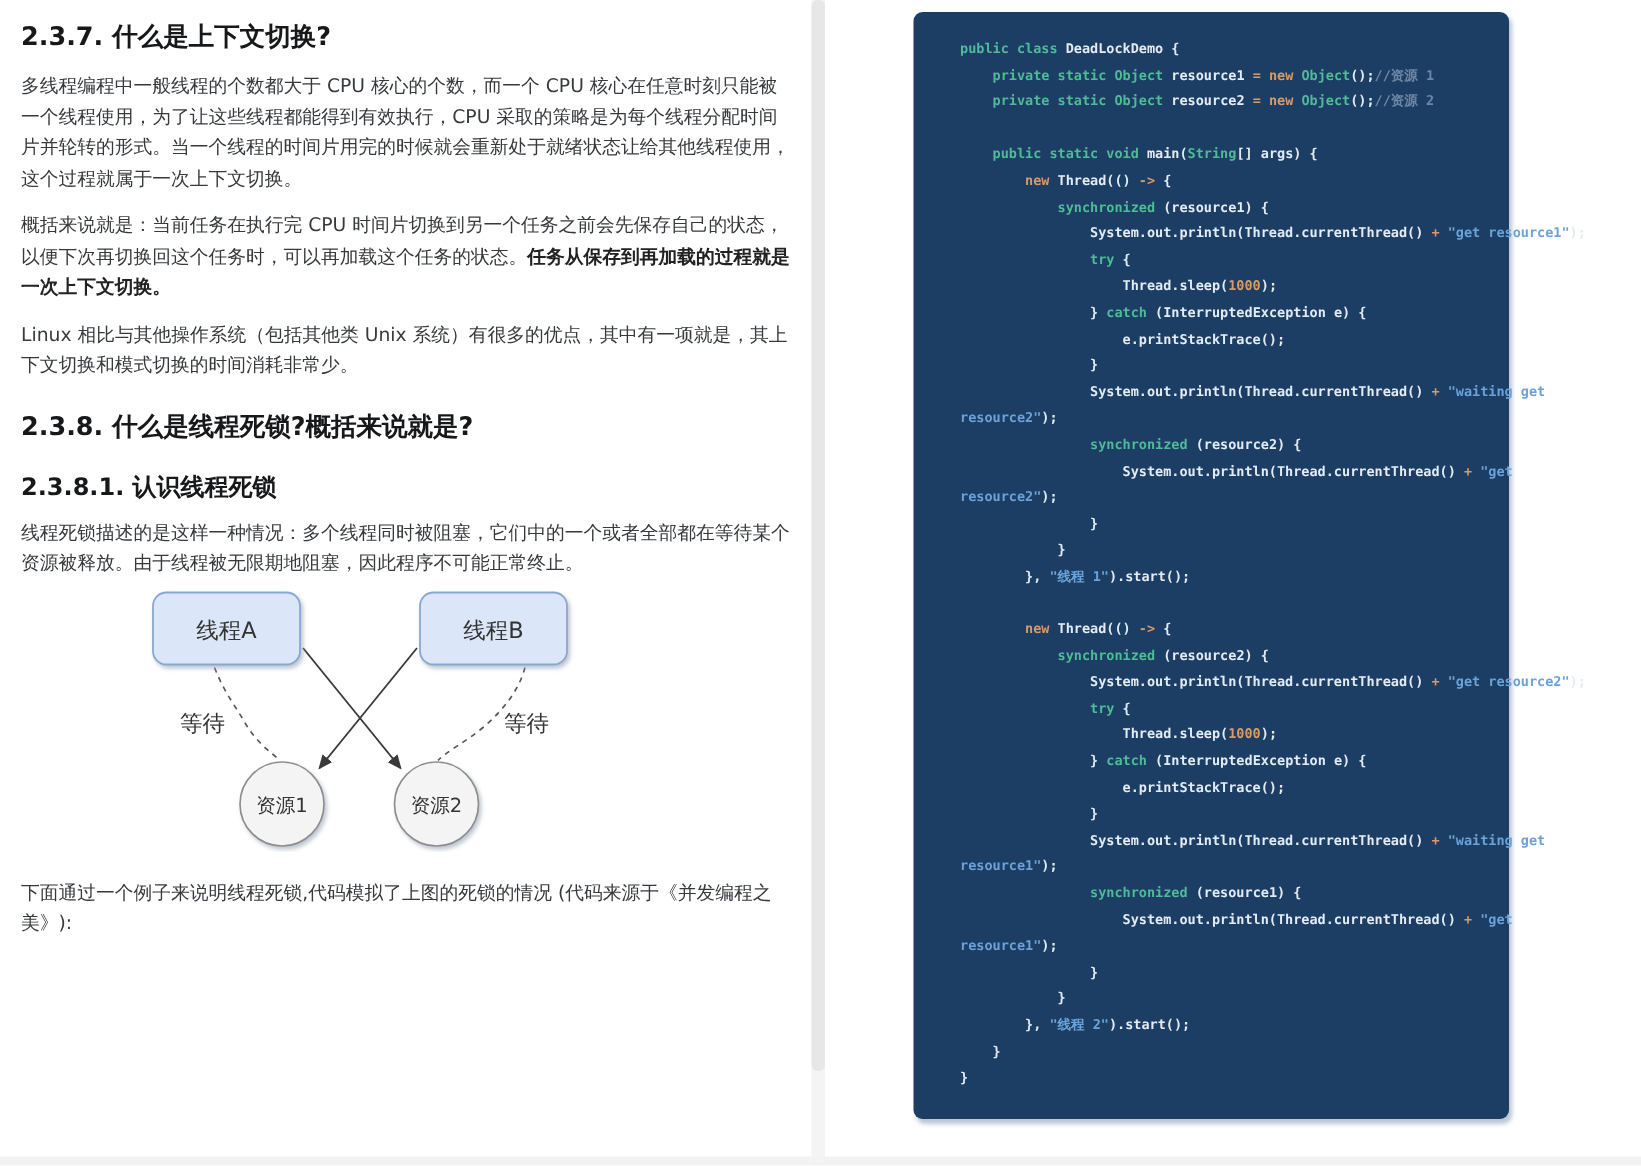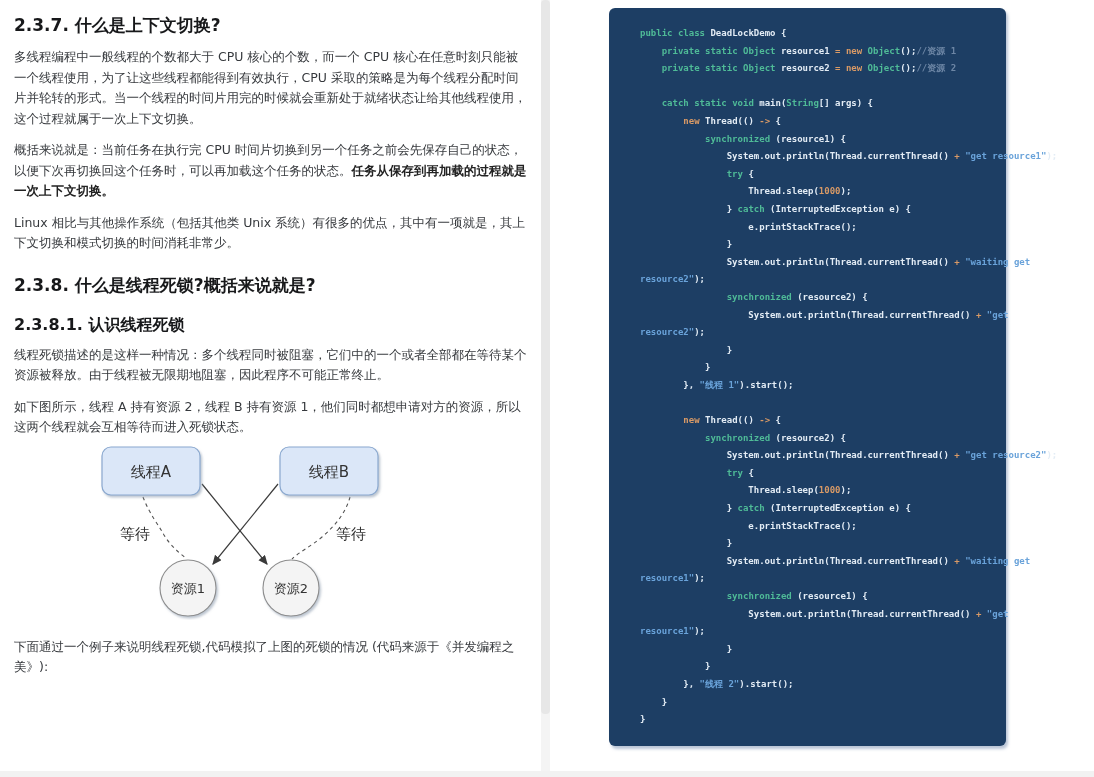--- a/index.html
+++ b/index.html
@@ -46,21 +46,20 @@
 <div class="page">
 
   <div class="article">
     <h2>2.3.7. 什么是上下文切换?</h2>
     <p>多线程编程中一般线程的个数都大于 CPU 核心的个数，而一个 CPU 核心在任意时刻只能被一个线程使用，为了让这些线程都能得到有效执行，CPU 采取的策略是为每个线程分配时间片并轮转的形式。当一个线程的时间片用完的时候就会重新处于就绪状态让给其他线程使用，这个过程就属于一次上下文切换。</p>
     <p><span>概括来说就是：当前任务在执行完 CPU 时间片切换到另一个任务之前会先保存自己的状态，以便下次再切换回这个任务时，可以再加载这个任务的状态。</span><span class="b">任务从保存到再加载的过程就是一次上下文切换。</span></p>
     <p>Linux 相比与其他操作系统（包括其他类 Unix 系统）有很多的优点，其中有一项就是，其上下文切换和模式切换的时间消耗非常少。</p>
     <h2 class="h2-gap">2.3.8. 什么是线程死锁?概括来说就是?</h2>
     <h3>2.3.8.1. 认识线程死锁</h3>
     <p>线程死锁描述的是这样一种情况：多个线程同时被阻塞，它们中的一个或者全部都在等待某个资源被释放。由于线程被无限期地阻塞，因此程序不可能正常终止。</p>
-    <p>如下图所示，线程 A 持有资源 2，线程 B 持有资源 1，他们同时都想申请对方的资源，所以这两个线程就会互相等待而进入死锁状态。</p>
 
     <div class="diagram">
       <svg width="420" height="180" viewBox="0 0 420 180">
         <defs>
           <marker id="arrow" markerWidth="9" markerHeight="8" refX="7" refY="3.5" orient="auto">
             <path d="M0,0 L8,3.5 L0,7 Z" fill="#3a3a3a"></path>
           </marker>
           <filter id="ds" x="-20%" y="-20%" width="150%" height="150%">
             <feDropShadow dx="1.5" dy="2" stdDeviation="1.3" flood-color="#9aa7b8" flood-opacity="0.65"></feDropShadow>
           </filter>
@@ -93,21 +92,21 @@
   <div class="v-scroll-track"></div>
   <div class="v-scroll-thumb"></div>
   <div class="h-scroll-track"></div>
 
   <div class="code-panel">
     <div class="code-content">
         <div class="cl"><span class="k">public class </span><span class="p">DeadLockDemo {</span></div>
         <div class="cl"><span class="p">    </span><span class="k">private static Object </span><span class="p">resource1 </span><span class="o">= new </span><span class="k">Object</span><span class="p">();</span><span class="c">//资源 1</span></div>
         <div class="cl"><span class="p">    </span><span class="k">private static Object </span><span class="p">resource2 </span><span class="o">= new </span><span class="k">Object</span><span class="p">();</span><span class="c">//资源 2</span></div>
         <div class="cl">&nbsp;</div>
-        <div class="cl"><span class="p">    </span><span class="k">catch static void </span><span class="p">main(</span><span class="k">String</span><span class="p">[] args) {</span></div>
+        <div class="cl"><span class="p">    </span><span class="k">public static void </span><span class="p">main(</span><span class="k">String</span><span class="p">[] args) {</span></div>
         <div class="cl"><span class="p">        </span><span class="o">new </span><span class="p">Thread(() </span><span class="o">-&gt; </span><span class="p">{</span></div>
         <div class="cl"><span class="p">            </span><span class="k">synchronized </span><span class="p">(resource1) {</span></div>
         <div class="cl"><span class="p">                System.out.println(Thread.currentThread() </span><span class="o">+ </span><span class="s">"get resource1"</span><span class="p">);</span></div>
         <div class="cl"><span class="p">                </span><span class="k">try </span><span class="p">{</span></div>
         <div class="cl"><span class="p">                    Thread.sleep(</span><span class="o">1000</span><span class="p">);</span></div>
         <div class="cl"><span class="p">                } </span><span class="k">catch </span><span class="p">(InterruptedException e) {</span></div>
         <div class="cl"><span class="p">                    e.printStackTrace();</span></div>
         <div class="cl"><span class="p">                }</span></div>
         <div class="cl"><span class="p">                System.out.println(Thread.currentThread() </span><span class="o">+ </span><span class="s">"waiting get</span></div>
         <div class="cl"><span class="s">resource2"</span><span class="p">);</span></div>

